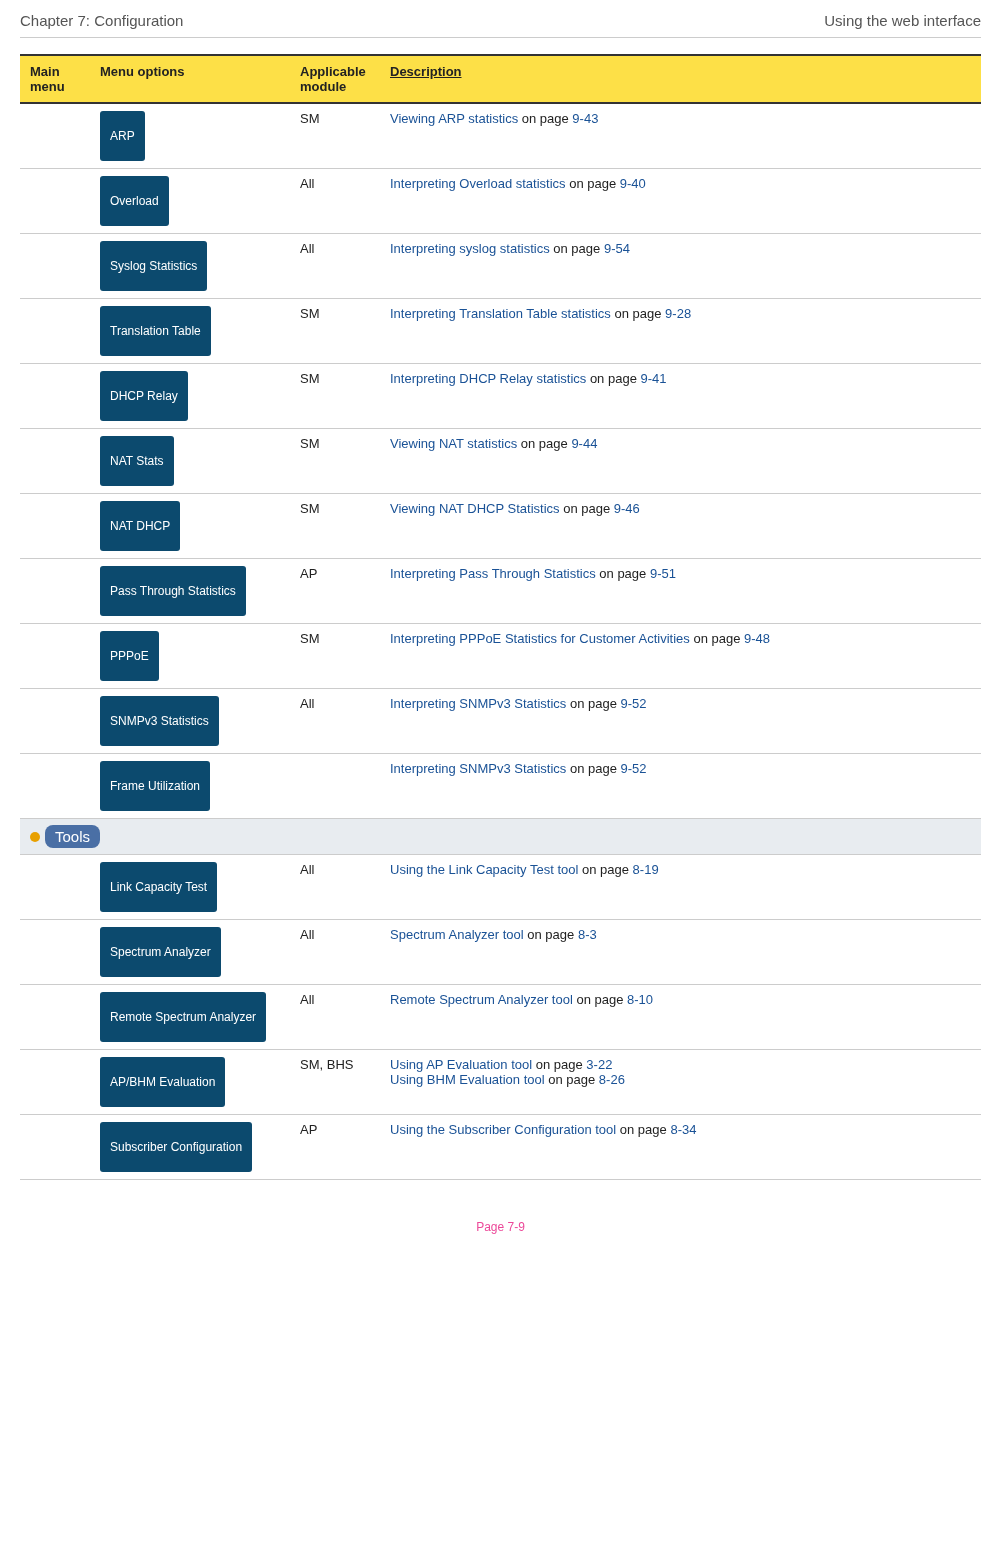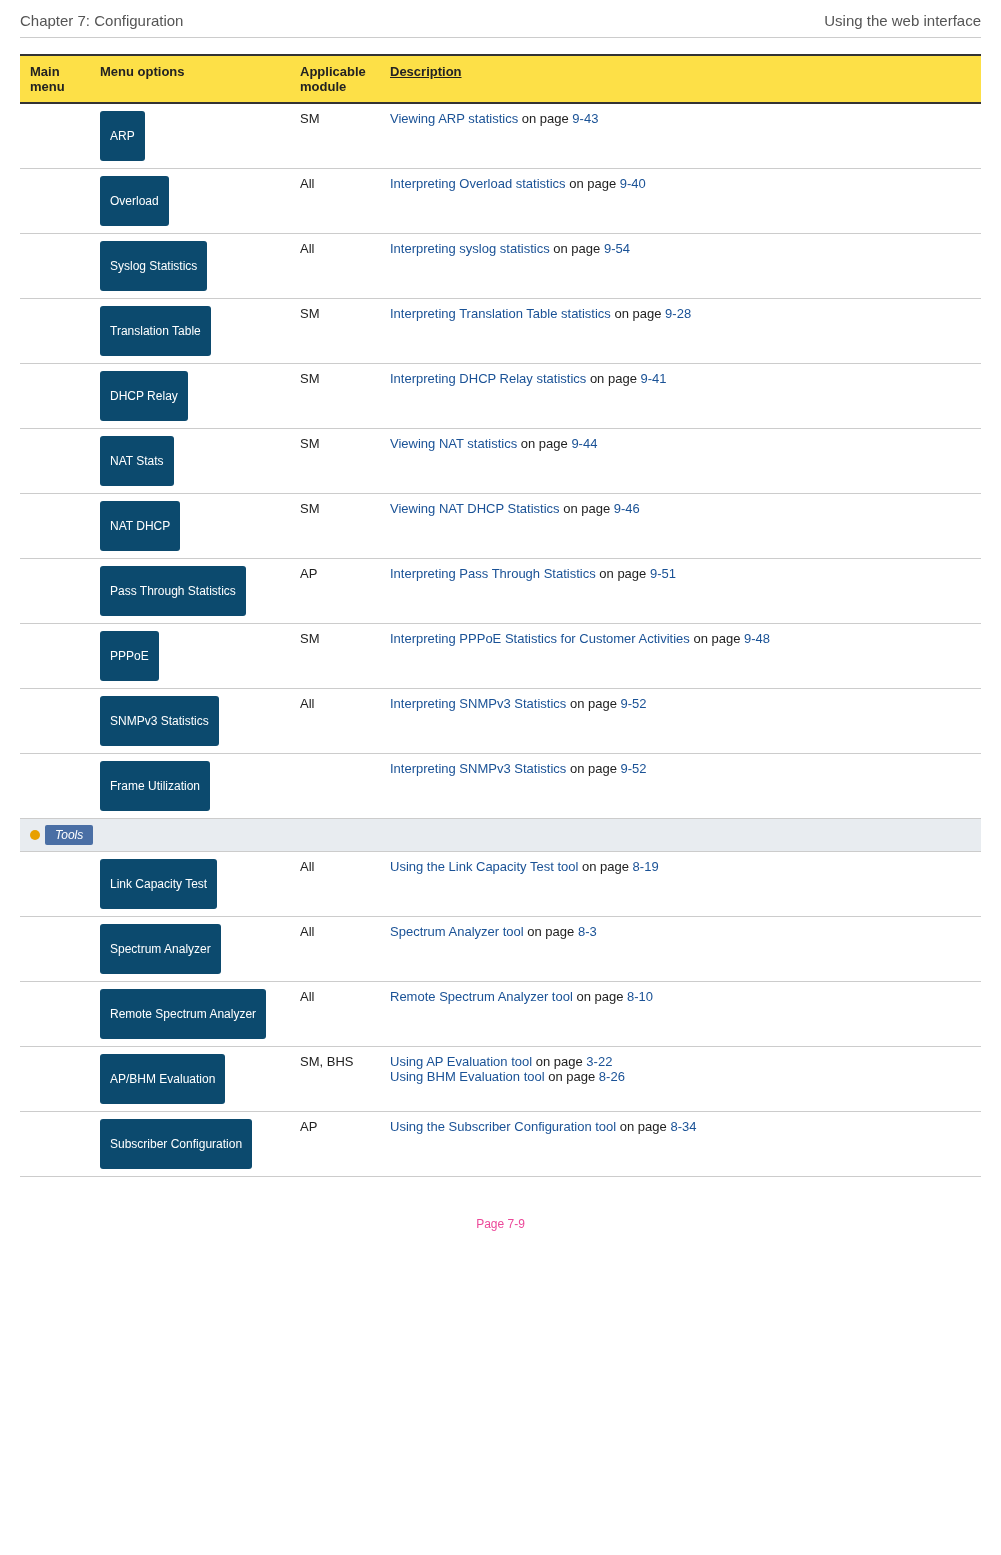--- a/index.html
+++ b/index.html
@@ -54,25 +54,24 @@
       color: #fff;
       border-radius: 3px;
       padding: 18px 10px;
       font-size: 12px;
       white-space: nowrap;
     }
     .tools-btn {
       display: inline-block;
       background: #4a6fa5;
       color: #fff;
-      border-radius: 2px;
+      border-radius: 8px;
       padding: 3px 10px;
-      font-size: 12px;
+      font-size: 15px;
       white-space: nowrap;
-      font-style: italic;
     }
     .tools-row td {
       background: #e8ecf0;
       padding: 6px 10px;
       border-bottom: 1px solid #ccc;
     }
     .tools-label {
       display: flex;
       align-items: center;
       gap: 5px;

